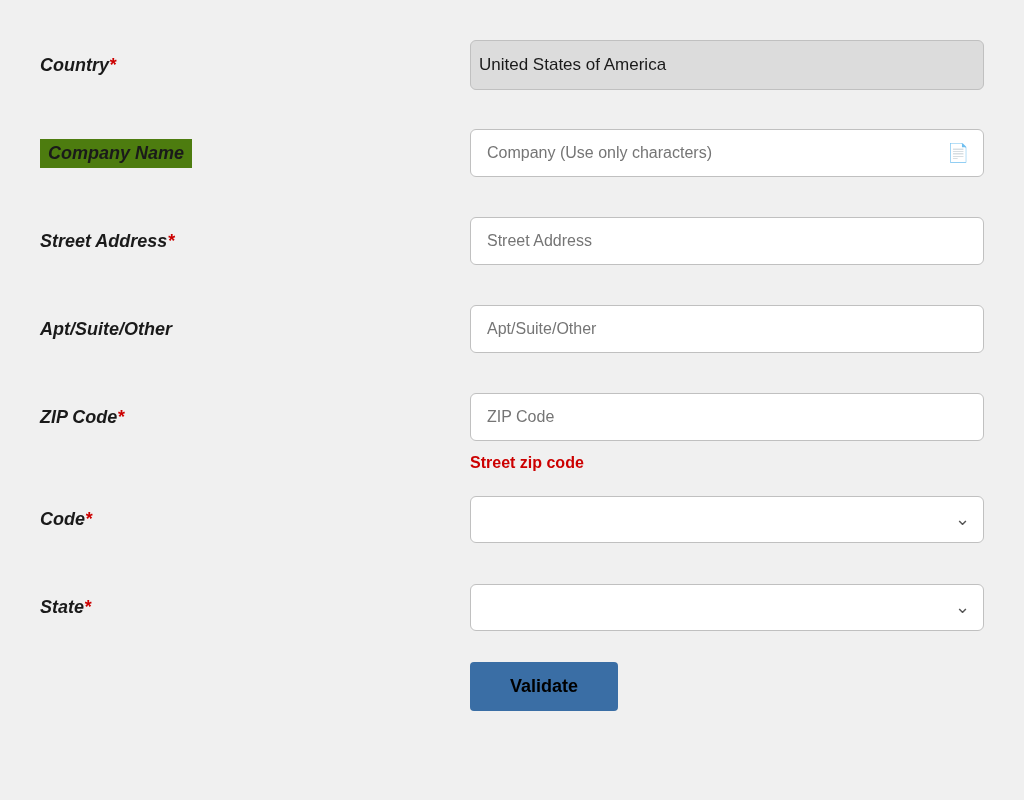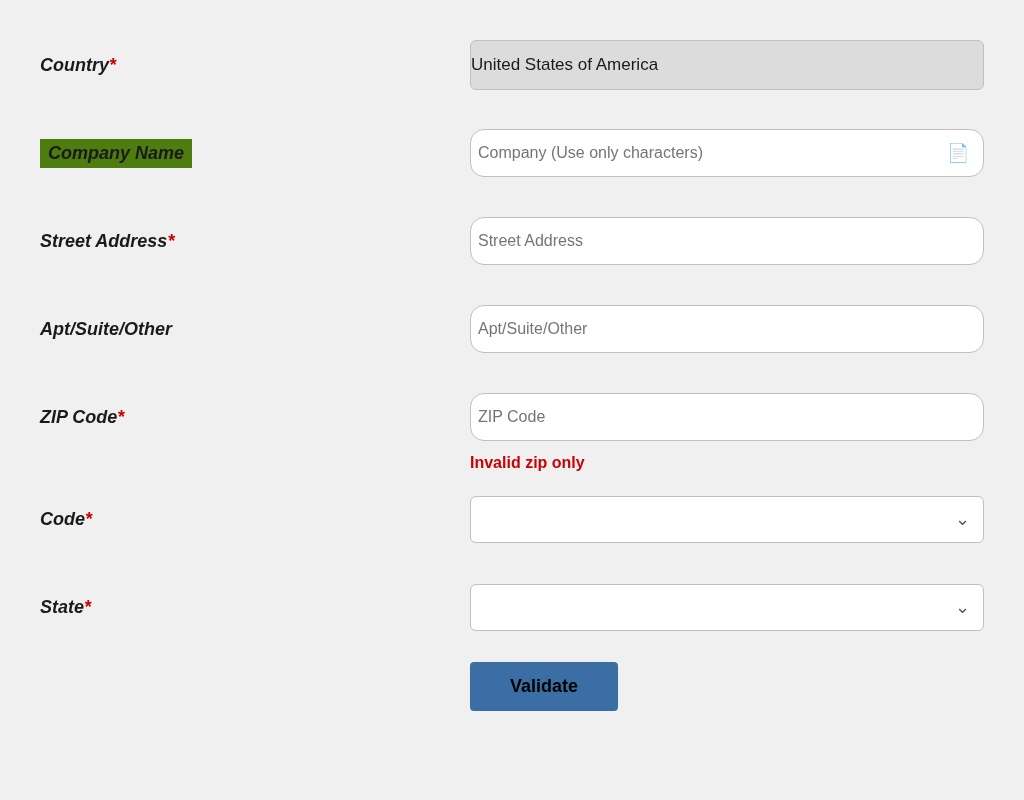--- a/index.html
+++ b/index.html
@@ -61,30 +61,30 @@
 
     .input-col {
       flex: 1;
     }
 
     .country-select-display {
       width: 100%;
       background-color: #dcdcdc;
       border: 1px solid #c0c0c0;
       border-radius: 6px;
-      padding: 14px 0;
+      padding: 14px 8px;
       font-size: 17px;
       color: #1a1a1a;
     }
 
     .text-input {
       width: 100%;
       border: 1px solid #c0c0c0;
-      border-radius: 14px;
-      padding: 14px 7px;
+      border-radius: 6px;
+      padding: 14px 16px;
       font-size: 16px;
       color: #aaaaaa;
       background-color: #ffffff;
       outline: none;
     }
 
     .company-input-wrapper {
       position: relative;
       width: 100%;
     }
@@ -225,21 +225,21 @@
         <span>ZIP Code</span><span class="required">*</span>
       </span>
     </div>
     <div class="input-col">
       <input type="text" class="text-input" placeholder="ZIP Code" style="">
     </div>
   </div>
 
   <div class="error-row">
     <div class="error-label-col"></div>
-    <div class="error-message">Invalid zip only</div>
+    <div class="error-message">Street zip code</div>
   </div>
 
   <div class="form-row">
     <div class="label-col">
       <span class="field-label">
         <span>Code</span><span class="required">*</span>
       </span>
     </div>
     <div class="input-col">
       <div class="select-wrapper">

